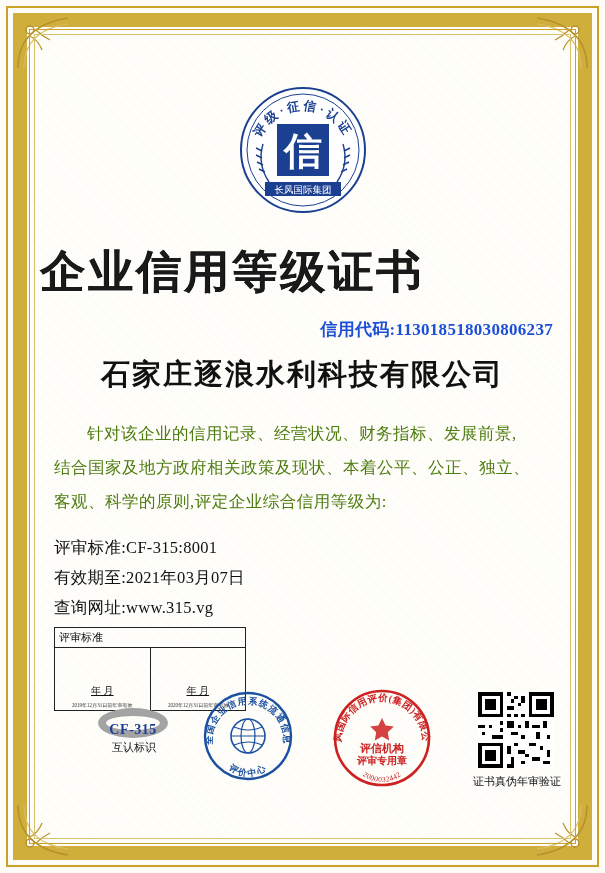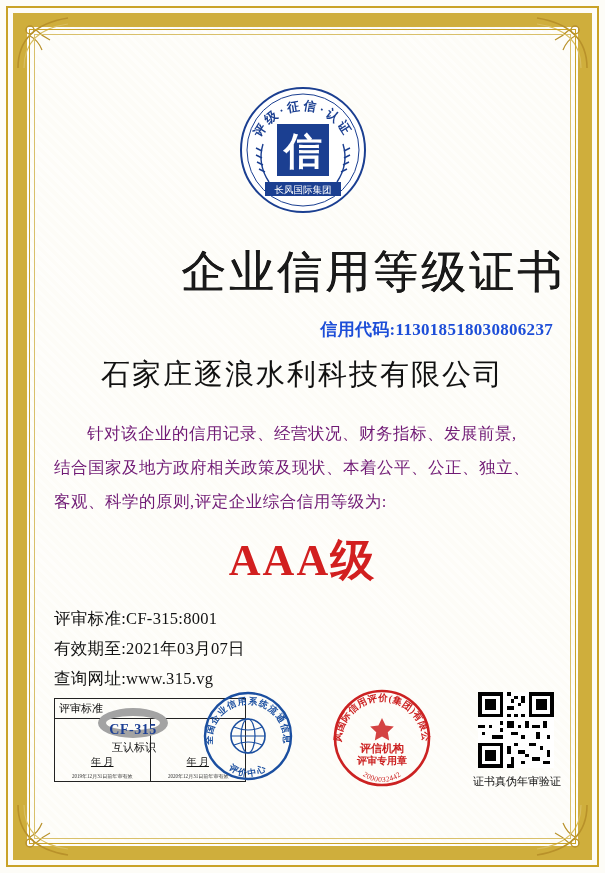--- a/index.html
+++ b/index.html
@@ -85,24 +85,24 @@
     margin-bottom: 8px;
   }
   .emblem {
     position: relative;
     width: 132px;
     height: 132px;
   }
 
   
   .main-title {
-    text-align: right;
+    text-align: left;
     font-family: "Liberation Serif", serif;
     font-size: 45px;
-    font-weight: normal;
+    font-weight: bold;
     letter-spacing: 3px;
     color: #1a1a1a;
     margin-top: 26px;
     text-shadow: 0.5px 0 0 #000;
   }
 
   .credit-code {
     text-align: right;
     padding-right: 12px;
     font-size: 17px;
@@ -111,32 +111,32 @@
     margin-top: 16px;
     letter-spacing: 0.3px;
   }
   .credit-code .label {
     font-weight: bold;
   }
 
   .company-name {
     text-align: center;
     font-size: 29px;
-    font-weight: normal;
+    font-weight: bold;
     color: #111;
     letter-spacing: 2px;
     margin-top: 14px;
   }
 
   .body-text {
     margin-top: 22px;
     padding: 0 14px 0 14px;
     font-size: 16.5px;
     line-height: 34px;
-    color: #701a75;
+    color: #4d7c0f;
     text-align: justify;
     letter-spacing: 0.5px;
   }
   .body-text p { margin: 0; }
   .body-text .indent { text-indent: 33px; }
 
   .grade {
     text-align: center;
     margin-top: 12px;
     color: #d21f1f;
@@ -355,21 +355,20 @@
     </div>
 
     <div class="company-name">石家庄逐浪水利科技有限公司</div>
 
     <div class="body-text">
       <p class="indent">针对该企业的信用记录、经营状况、财务指标、发展前景,</p>
       <p>结合国家及地方政府相关政策及现状、本着公平、公正、独立、</p>
       <p>客观、科学的原则,评定企业综合信用等级为:</p>
     </div>
 
-    <div class="grade">AAA级</div>
 
     <div class="details-row">
       <div class="details">
         <div>评审标准:CF-315:8001</div>
         <div>有效期至:2021年03月07日</div>
         <div>查询网址:www.315.vg</div>
       </div>
 
       <div class="annual-box">
         <div class="annual-title">评审标准</div>

